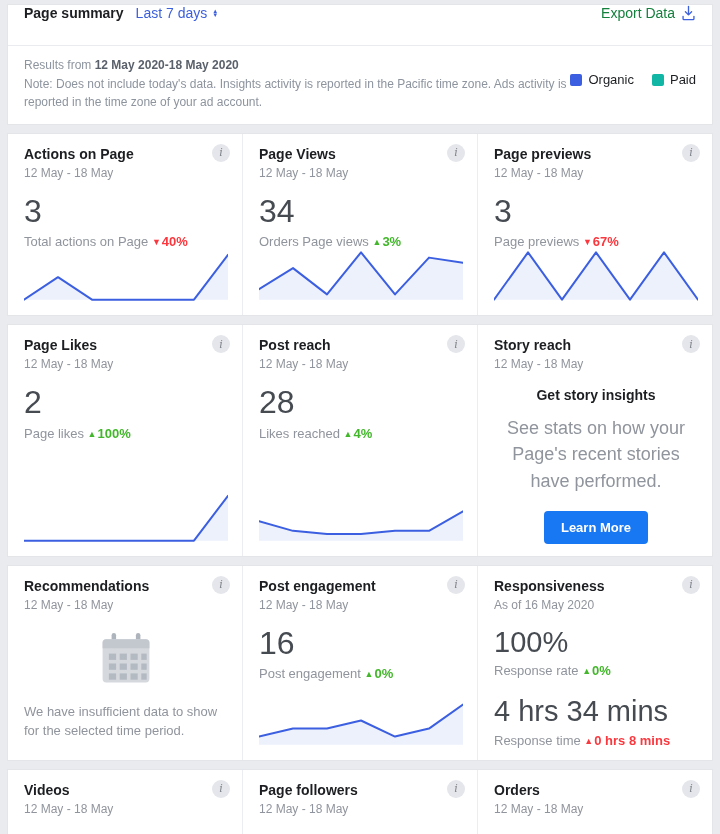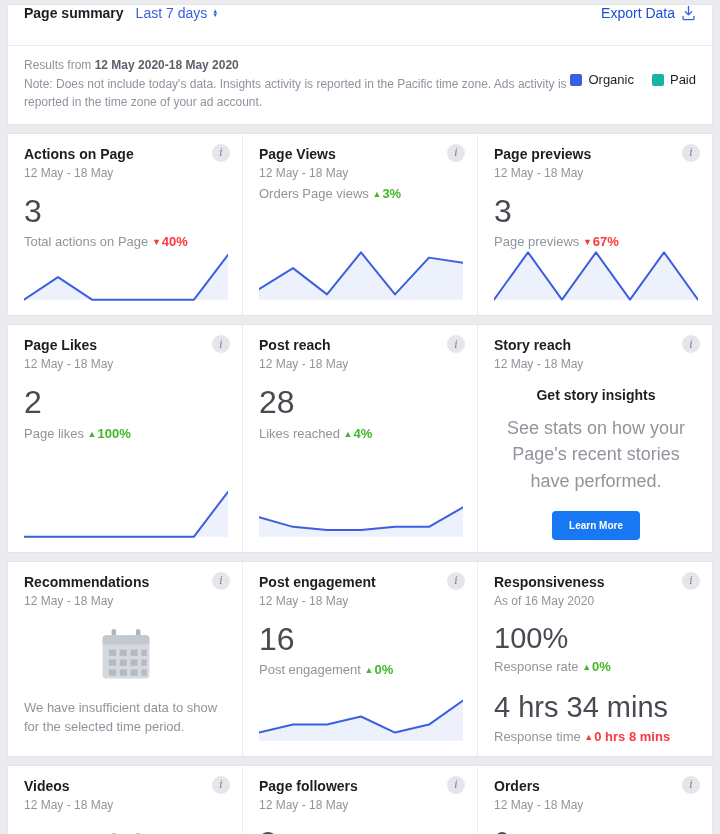--- a/index.html
+++ b/index.html
@@ -4,21 +4,21 @@
 <style>
   html,body{margin:0;padding:0;background:#e9ebee;}
   body{width:720px;height:834px;overflow:hidden;font-family:"Liberation Sans","DejaVu Sans",sans-serif;-webkit-font-smoothing:antialiased;}
   .wrap{padding:4px 7px 8px;}
   .section{background:#fff;border:1px solid #e3e5e9;}
   
   .topbar{height:40px;display:flex;align-items:flex-start;padding:0 16px;border-bottom:1px solid #e9ebee;}
   .page-title{font-size:14px;font-weight:bold;color:#1c1e21;}
   .range{margin-left:12px;display:flex;align-items:center;gap:5px;color:#3b5fdd;font-size:14px;cursor:pointer;}
   .sort-caret{display:inline-flex;flex-direction:column;line-height:4px;font-size:6px;color:#3b5fdd;}
-  .export{margin-left:auto;display:flex;align-items:center;gap:6px;color:#1d4ed8;font-size:14px;cursor:pointer;}
+  .export{margin-left:auto;display:flex;align-items:center;gap:6px;color:#15803d;font-size:14px;cursor:pointer;}
   
   .note{display:flex;padding:10px 16px 12px;}
   .note-text{font-size:12px;color:#8d949e;line-height:1.55;max-width:548px;}
   .note-dates{font-weight:bold;color:#5b616b;}
   .legend{margin-left:auto;display:flex;gap:18px;align-items:center;padding-top:16px;align-self:flex-start;}
   .legend-item{display:flex;align-items:center;gap:6px;font-size:13px;color:#1c1e21;white-space:nowrap;}
   .swatch{width:12px;height:12px;border-radius:2px;display:inline-block;}
   
   .row{display:flex;background:#fff;border:1px solid #e3e5e9;margin-top:8px;}
   .row.r1,.row.r2{min-height:163px;}
@@ -32,21 +32,21 @@
   .big{font-size:32px;color:#464b52;margin-top:15px;line-height:1.05;}
   .big.sm{font-size:29px;}
   .caption{font-size:13px;color:#90949c;margin-top:6px;white-space:nowrap;}
   .delta{font-weight:bold;}
   .delta-arrow{font-size:9px;margin-right:1px;vertical-align:1px;}
   .spark{margin-top:auto;width:100%;height:54px;display:block;}
   
   .story-body{text-align:center;padding:4px 6px 0;}
   .story-title{font-size:14px;font-weight:bold;color:#1c1e21;margin-top:12px;}
   .story-text{font-size:18px;color:#90949c;margin-top:12px;line-height:1.45;max-width:216px;margin-left:auto;margin-right:auto;}
-  .btn{display:inline-block;margin-top:17px;color:#fff;font-weight:bold;font-size:10px;padding:9px 17px;border-radius:4px;border:none;font-family:inherit;cursor:pointer;}
+  .btn{display:inline-block;margin-top:17px;color:#fff;font-weight:bold;font-size:13px;padding:9px 17px;border-radius:4px;border:none;font-family:inherit;cursor:pointer;}
   
   .empty-wrap{display:flex;flex-direction:column;align-items:center;margin-top:20px;}
   .empty-text{font-size:13px;color:#90949c;margin-top:16px;line-height:1.5;max-width:205px;text-align:left;}
   .mt16{margin-top:18px;}
 </style>
 </head>
 <body>
 
 <div class="wrap">
 
@@ -99,20 +99,21 @@
       </div>
       <svg class="spark" viewBox="0 0 100 32" preserveAspectRatio="none">
           <polygon points="0.00,30.00 16.67,16.70 33.33,30.00 50.00,30.00 66.67,30.00 83.33,30.00 100.00,3.40 100,30 0,30" fill="#edf1fb"></polygon>
           <polyline points="0.00,30.00 16.67,16.70 33.33,30.00 50.00,30.00 66.67,30.00 83.33,30.00 100.00,3.40" fill="none" stroke="#3b5fe0" stroke-width="2" stroke-linejoin="round" stroke-linecap="round" vector-effect="non-scaling-stroke"></polyline>
         </svg>
     </div>
     <div class="card">
       <span class="info">i</span>
       <div class="card-title">Page Views</div>
       <div class="card-date">12 May - 18 May</div>
+      <div class="big">34</div>
       <div class="caption">
         <span>Orders Page views</span>
         <span class="delta" style="color: rgb(66, 183, 42);"><span class="delta-arrow">▲</span><span>3%</span></span>
       </div>
       <svg class="spark" viewBox="0 0 100 32" preserveAspectRatio="none">
           <polygon points="0.00,23.78 16.67,11.33 33.33,26.89 50.00,2.00 66.67,26.89 83.33,5.11 100.00,8.22 100,30 0,30" fill="#edf1fb"></polygon>
           <polyline points="0.00,23.78 16.67,11.33 33.33,26.89 50.00,2.00 66.67,26.89 83.33,5.11 100.00,8.22" fill="none" stroke="#3b5fe0" stroke-width="2" stroke-linejoin="round" stroke-linecap="round" vector-effect="non-scaling-stroke"></polyline>
         </svg>
     </div>
     <div class="card">

